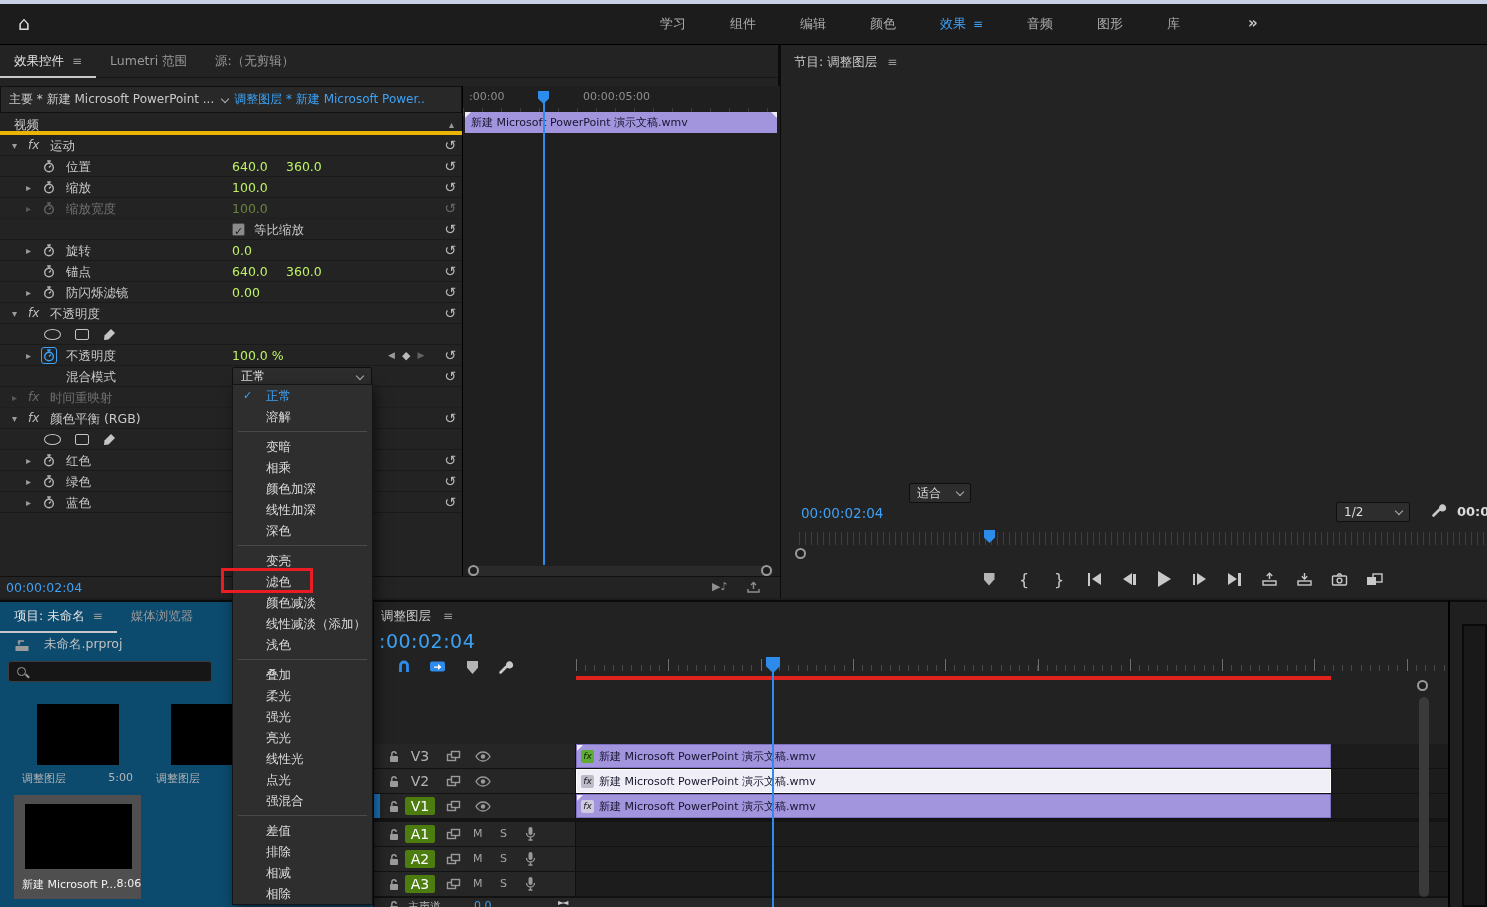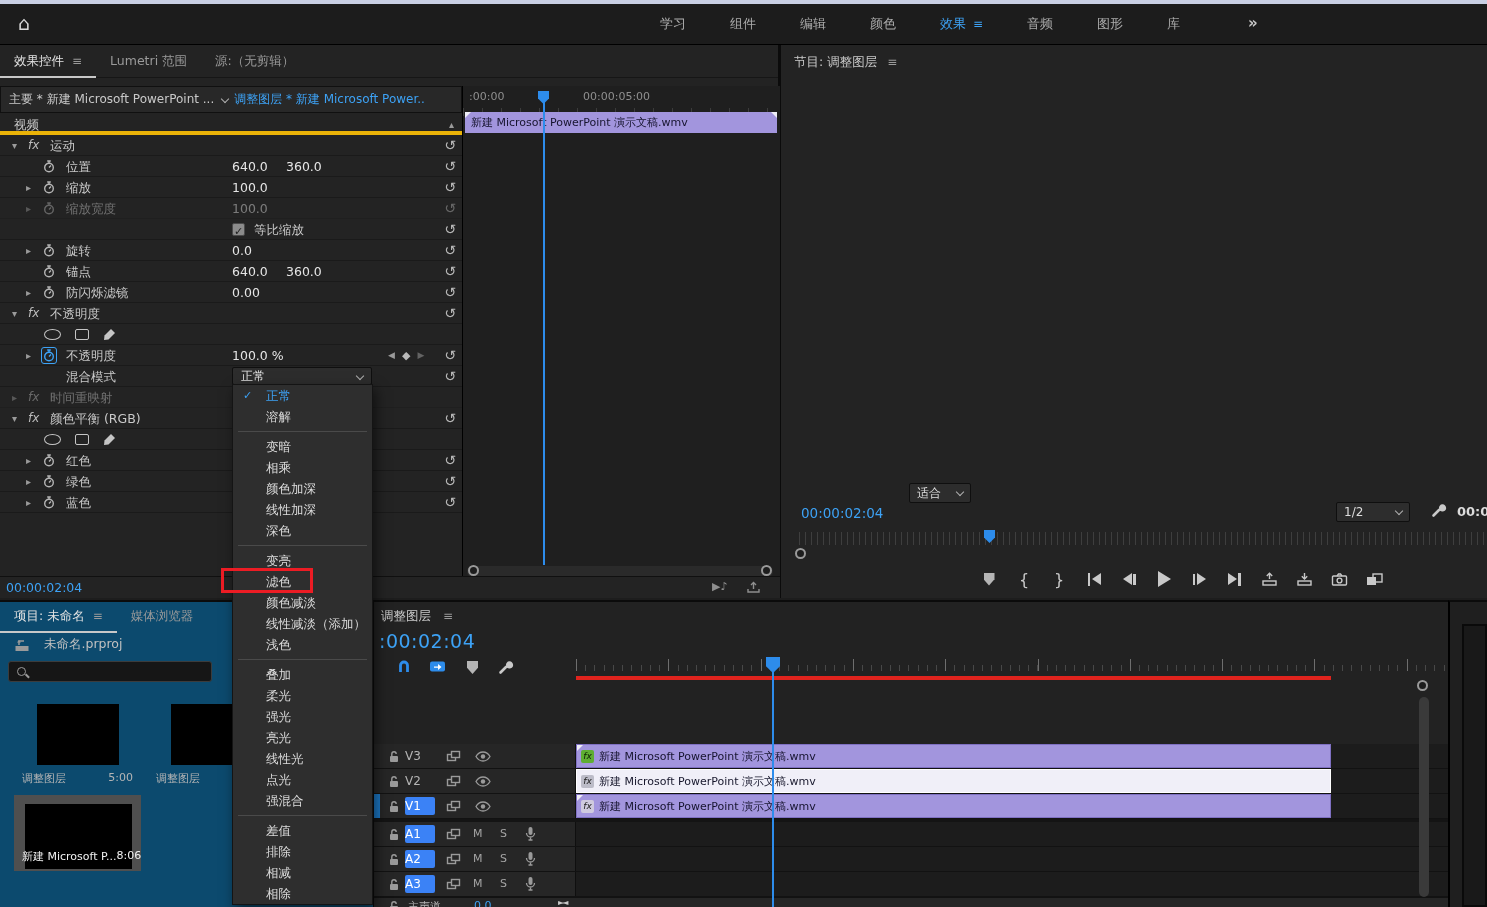--- a/index.html
+++ b/index.html
@@ -41,21 +41,21 @@
   .erow.fxrow .exp{left:12px}
   .erow .fxi{position:absolute;left:28px;font-style:italic;color:#bdbdbd;font-size:12px;cursor:pointer}
   .erow .sw{position:absolute;left:42px;top:3px;cursor:pointer}
   .erow .sw svg{stroke:#b5b5b5}
   .erow.active-sw .sw{outline:1px solid #3da2f5;border-radius:2px}
   .erow.active-sw .sw svg{stroke:#3da2f5}
   .erow .lab{position:absolute;left:66px;color:#c9c9c9;white-space:nowrap}
   .erow.fxrow .lab{left:50px}
   .erow.chkrow .lab{left:254px}
   .erow .vals{position:absolute;left:232px}
-  .erow .val{display:inline-block;min-width:44px;color:#e5e5e5;cursor:ew-resize}
+  .erow .val{display:inline-block;min-width:44px;color:#bef264;cursor:ew-resize}
   .erow .val:nth-child(2){margin-left:6px}
   .erow.dim{opacity:.45}
   .erow .chkbox{position:absolute;left:232px;top:4px;width:13px;height:13px;background:#8b8b8b;border:1px solid #4a4a4a;border-radius:2px;cursor:pointer}
   .erow .chkbox .tick{position:absolute;left:1px;top:-3px;font-style:normal;font-size:11px;color:#1e1e1e;font-weight:bold}
   .erow .masks{position:absolute;left:44px;top:0;display:flex;gap:14px;align-items:center;height:21px}
   .m-ellipse{width:17px;height:11px;border:1.6px solid #c5c5c5;border-radius:50%;cursor:pointer}
   .m-rect{width:14px;height:11px;border:1.6px solid #c5c5c5;border-radius:2px;cursor:pointer}
   .m-pen{cursor:pointer;display:flex}
   .erow .ddbox{position:absolute;left:232px;top:1px;width:140px;height:18px;background:#2d2d2d;border:1px solid #0f0f0f;border-radius:2px;color:#e0e0e0;font-size:12px;padding-left:8px;line-height:16px;cursor:pointer}
   .erow .ddbox .chev{position:absolute;right:8px;top:5px}
@@ -123,21 +123,21 @@
   #pj-file{position:absolute;left:14px;top:34px;display:flex;align-items:center;gap:14px;color:#c0c0c0;font-size:12.5px}
   #pj-search{position:absolute;left:8px;top:59px;width:204px;height:21px;background:#161616;border:1px solid #3c3c3c;border-radius:3px;display:flex;align-items:center;padding-left:8px;gap:7px}
   #pj-search input{background:transparent;border:none;outline:none;color:#ddd;font-size:12px;width:160px}
   .mag{position:relative;width:9px;height:9px;border:1.6px solid #9a9a9a;border-radius:50%}
   .mag::after{content:'';position:absolute;left:7px;top:7px;width:5px;height:1.6px;background:#9a9a9a;transform:rotate(45deg)}
   .card{position:absolute;width:127px;height:96px;cursor:pointer}
   .card .thumb{position:absolute;left:23px;top:7px;width:82px;height:61px;background:#000}
   .card .crow{position:absolute;left:8px;right:8px;bottom:7px;display:flex;justify-content:space-between;font-size:11px;color:#b5b5b5;white-space:nowrap}
   .card.c1{left:14px;top:95px}
   .card.c2{left:148px;top:95px}
-  .card.c3{left:14px;top:193px;height:76px;background:#4f4f4f}
+  .card.c3{left:14px;top:193px;height:104px;background:#4f4f4f}
   .card.c3 .thumb{left:11px;top:9px;width:107px;height:65px}
   .card.selected .crow{color:#f2f2f2}
 
   
   #tl{position:absolute;left:373px;top:600px;width:1075px;height:307px;background:#222;border-top:2px solid #0b0b0b;border-left:1px solid #0b0b0b;overflow:hidden}
   #tl-title{position:absolute;left:7px;top:6px;color:#c9c9c9;font-size:12.5px}
   #tl-title .pmenu{margin-left:12px}
   #tl-tc{position:absolute;left:5px;top:28px;color:#3da2f5;font-size:19px;letter-spacing:.5px;cursor:text}
   #tl-tools{position:absolute;left:0;top:56px;height:20px}
   #tl-tools>span{position:absolute;cursor:pointer}
@@ -155,22 +155,22 @@
   #tl-redbar{position:absolute;left:0;top:74px;width:755px;height:4px;background:#e0231d}
   #tl-phmark{position:absolute;left:190px;top:55px;width:14px;height:16px;background:#2d8ceb;clip-path:polygon(0 0,100% 0,100% 58%,50% 100%,0 58%);z-index:8;cursor:grab}
   #tl-phline{position:absolute;left:196px;top:68px;width:1.5px;height:239px;background:#2d8ceb;z-index:8}
   #tl-tracks{position:absolute;left:0;top:142px;width:1075px}
   .trow{position:relative;height:25px;border-bottom:1px solid #121212;display:flex}
   .trow .th{position:relative;width:202px;background:#262626;border-right:1px solid #0f0f0f;flex:none}
   .trow .tc{position:relative;flex:1;background:#1c1c1c}
   .tstrip{display:none;position:absolute;left:0;top:0;width:6px;height:100%;background:#1c77c4;z-index:2}
   .trow.target .tstrip{display:block}
   .th .ic-lock{position:absolute;left:14px;top:6px;cursor:pointer}
-  .th .tname{position:absolute;left:31px;top:3px;width:30px;height:18px;text-align:left;line-height:18px;font-size:12px;color:#b5b5b5;border-radius:2px;cursor:pointer}
-  .trow.target .tname,.arow .tname{background:#3b82f6;color:#fff}
+  .th .tname{position:absolute;left:31px;top:3px;width:30px;height:18px;text-align:center;line-height:18px;font-size:14px;color:#b5b5b5;border-radius:2px;cursor:pointer}
+  .trow.target .tname,.arow .tname{background:#4d7c0f;color:#fff}
   .th .ic-sync{position:absolute;left:72px;top:6px;cursor:pointer}
   .th .ic-eye{position:absolute;left:101px;top:7px;cursor:pointer}
   .th .mbtn,.th .sbtn{position:absolute;top:5px;font-size:11px;color:#a5a5a5;cursor:pointer}
   .th .mbtn{left:99px}
   .th .sbtn{left:126px}
   .th .ic-mic{position:absolute;left:150px;top:4px;cursor:pointer}
   .clip{position:absolute;left:0;top:0;width:755px;height:24px;background:#a295dd;border:1px solid #7f70c2;color:#16142e;font-size:11px;display:flex;align-items:center;gap:5px;padding-left:4px;white-space:nowrap;overflow:hidden;cursor:pointer}
   .clip::before{content:'';position:absolute;left:0;top:0;border-style:solid;border-width:6px 6px 0 0;border-color:#efeef8 transparent transparent transparent}
   .fxbadge{flex:none;width:13px;height:13px;border-radius:2px;background:#cfcade;color:#1c1c1c;font-size:9px;font-style:italic;text-align:center;line-height:13px}
   .trow.badge-green .fxbadge{background:#5fae33;color:#0c2002}

